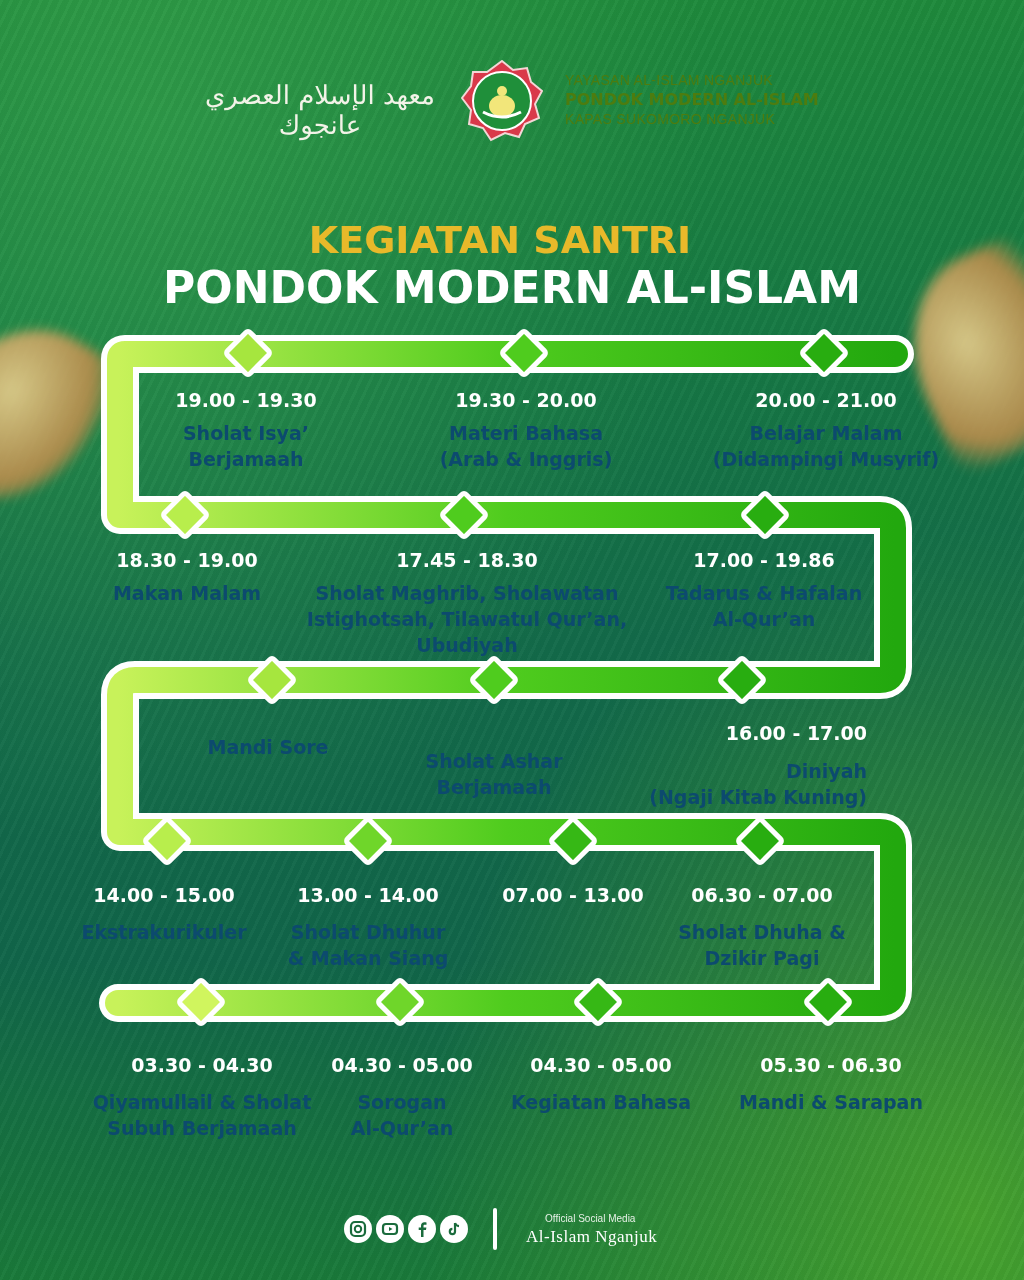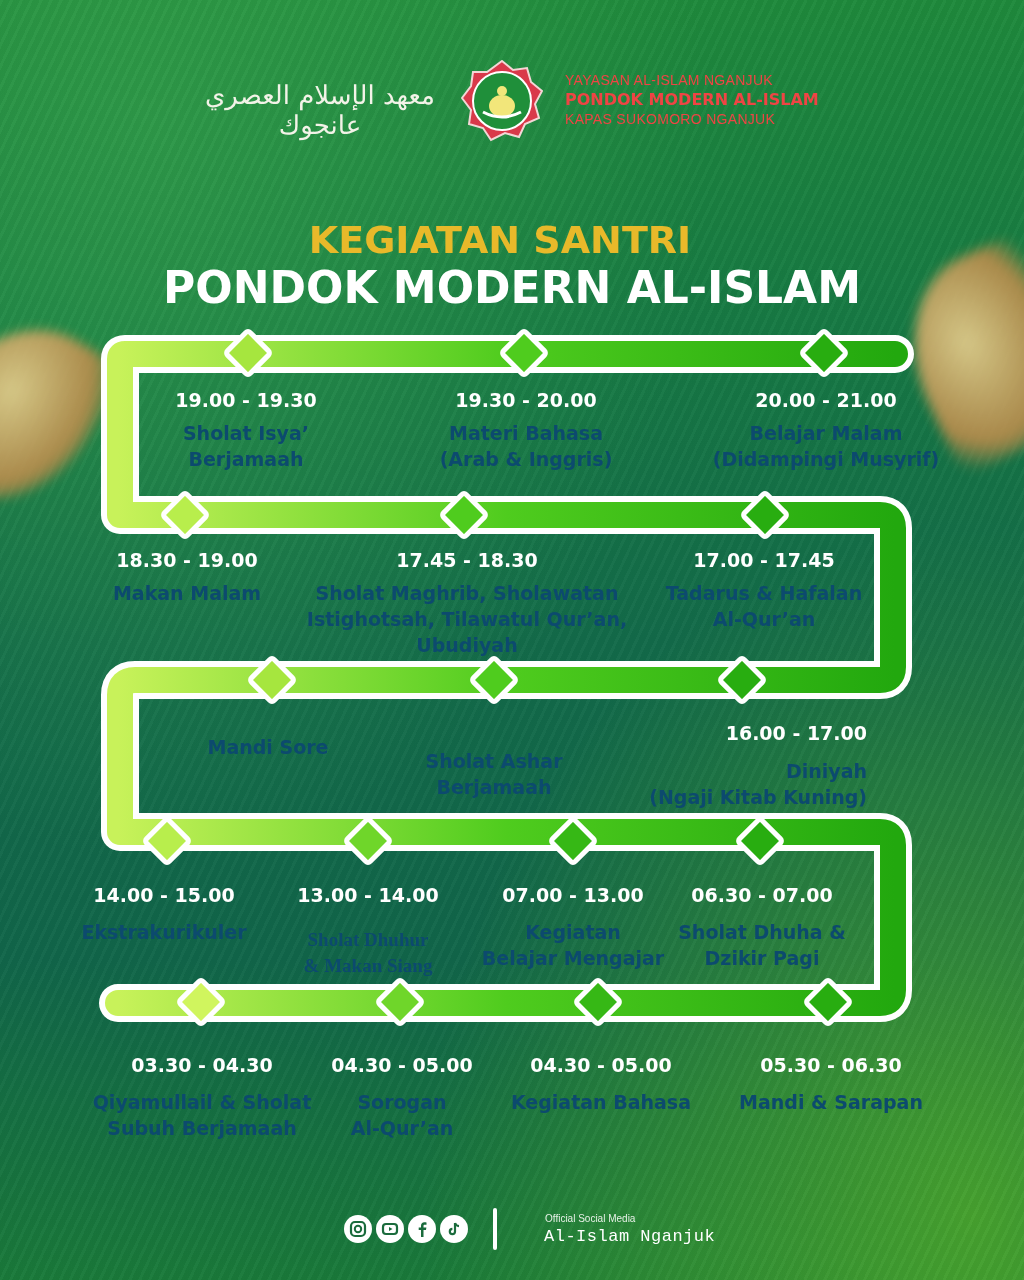--- a/index.html
+++ b/index.html
@@ -33,21 +33,21 @@
     position: absolute; top: 58px; left: 0; width: 1024px; height: 90px;
   }
   .arabic {
     position: absolute; left: 200px; top: 22px; width: 240px; height: 50px;
     color: #f3f3e8; font-family: "DejaVu Serif", serif; font-size: 26px;
     direction: rtl; text-align: center; letter-spacing: 1px;
   }
   .logo {
     position: absolute; left: 461px; top: 2px; width: 82px; height: 82px;
   }
-  .org { position: absolute; left: 565px; top: 12px; color: #ef4444; }
+  .org { position: absolute; left: 565px; top: 12px; color: #4d7c0f; }
   .org .l1, .org .l3 { font-size: 14px; letter-spacing: 0.3px; line-height: 20px; font-family: "Liberation Sans", sans-serif; }
   .org .l2 { font-size: 16px; font-weight: bold; line-height: 19px; font-family: "DejaVu Sans", sans-serif; }
 
   
   .title1 {
     position: absolute; top: 218px; left: 0; width: 1000px; text-align: center;
     color: #e8b92a; font-weight: bold; font-size: 38px; font-family: "DejaVu Sans", sans-serif;
   }
   .title2 {
     position: absolute; top: 262px; left: 0; width: 1024px; text-align: center;
@@ -69,21 +69,21 @@
 
   
   .footer { position: absolute; top: 1208px; left: 0; width: 1024px; height: 50px; }
   .social { position: absolute; left: 344px; top: 7px; display: flex; gap: 4px; }
   .social .ic {
     width: 28px; height: 28px; border-radius: 50%; background: #fff;
     display: flex; align-items: center; justify-content: center;
   }
   .divider { position: absolute; left: 493px; top: 0; width: 4px; height: 42px; background: #fff; border-radius: 2px; }
   .foot-small { position: absolute; left: 545px; top: 5px; font-size: 10px; color: #e6f0e6; font-family: "Liberation Sans", sans-serif; }
-  .foot-big { position: absolute; left: 526px; top: 19px; font-size: 17px; color: #ffffff; font-family: Liberation Mono, monospace; letter-spacing: 0.5px; margin-left: 18px; }
+  .foot-big { position: absolute; left: 526px; top: 19px; font-size: 17px; color: #ffffff; font-family: Liberation Serif, serif; letter-spacing: 0.5px; }
 </style>
 </head>
 <body>
 
 <div class="texture"></div>
 <div class="leaf left"></div>
 <div class="leaf right"></div>
 
 <div class="header">
   <div class="arabic">معهد الإسلام العصري عانجوك</div>
@@ -179,21 +179,21 @@
 </div>
 <div class="item" style="left:467px; top:548px; width:340px;">
   <div class="time">17.45 - 18.30</div>
   <div class="act">
     <div>Sholat Maghrib, Sholawatan</div>
     <div>Istighotsah, Tilawatul Qur’an,</div>
     <div>Ubudiyah</div>
   </div>
 </div>
 <div class="item" style="left:764px; top:548px;">
-  <div class="time">17.00 - 17.45</div>
+  <div class="time">17.00 - 19.86</div>
   <div class="act">
     <div>Tadarus &amp; Hafalan</div>
     <div>Al-Qur’an</div>
   </div>
 </div>
 
 <div class="item" style="left:268px; top:721px;">
   <div class="act" style="margin-top:13px;">
     <div>Mandi Sore</div>
   </div>
@@ -213,31 +213,27 @@
 </div>
 
 <div class="item" style="left:164px; top:883px; width:200px;">
   <div class="time">14.00 - 15.00</div>
   <div class="act" style="margin-top:12px;">
     <div>Ekstrakurikuler</div>
   </div>
 </div>
 <div class="item" style="left:368px; top:883px; width:200px;">
   <div class="time">13.00 - 14.00</div>
-  <div class="act" style="margin-top:20px;font-family:Liberation Serif, serif;">
+  <div class="act" style="margin-top:12px;">
     <div>Sholat Dhuhur</div>
     <div>&amp; Makan Siang</div>
   </div>
 </div>
 <div class="item" style="left:573px; top:883px; width:210px;">
   <div class="time">07.00 - 13.00</div>
-  <div class="act" style="margin-top:12px;">
-    <div>Kegiatan</div>
-    <div>Belajar Mengajar</div>
-  </div>
 </div>
 <div class="item" style="left:762px; top:883px; width:200px;">
   <div class="time">06.30 - 07.00</div>
   <div class="act" style="margin-top:12px;">
     <div>Sholat Dhuha &amp;</div>
     <div>Dzikir Pagi</div>
   </div>
 </div>
 
 <div class="item" style="left:202px; top:1053px; width:240px;">

